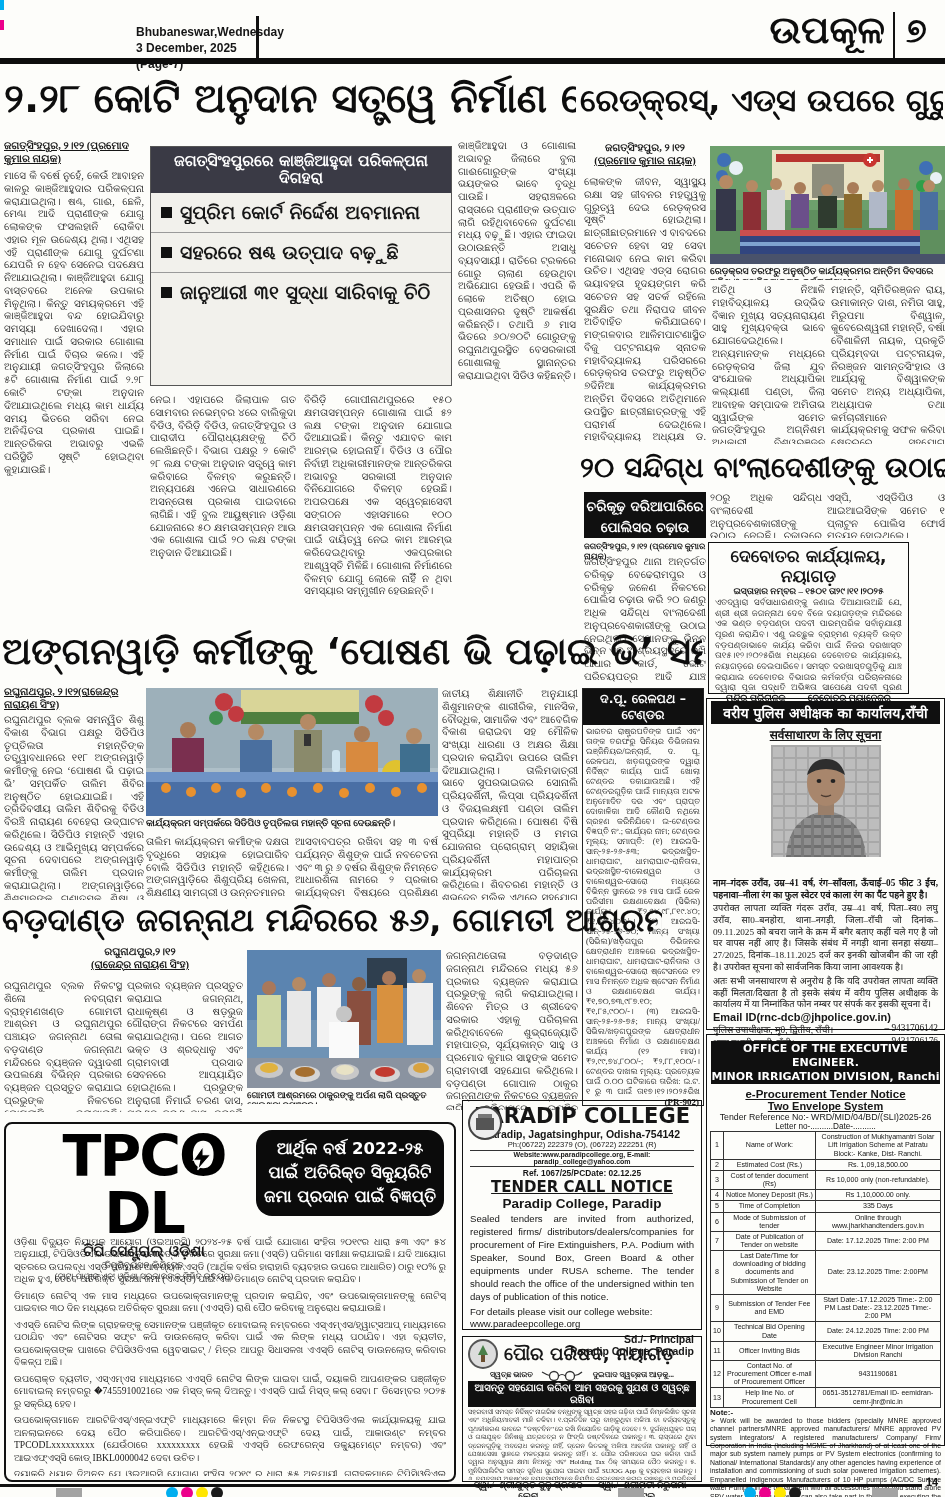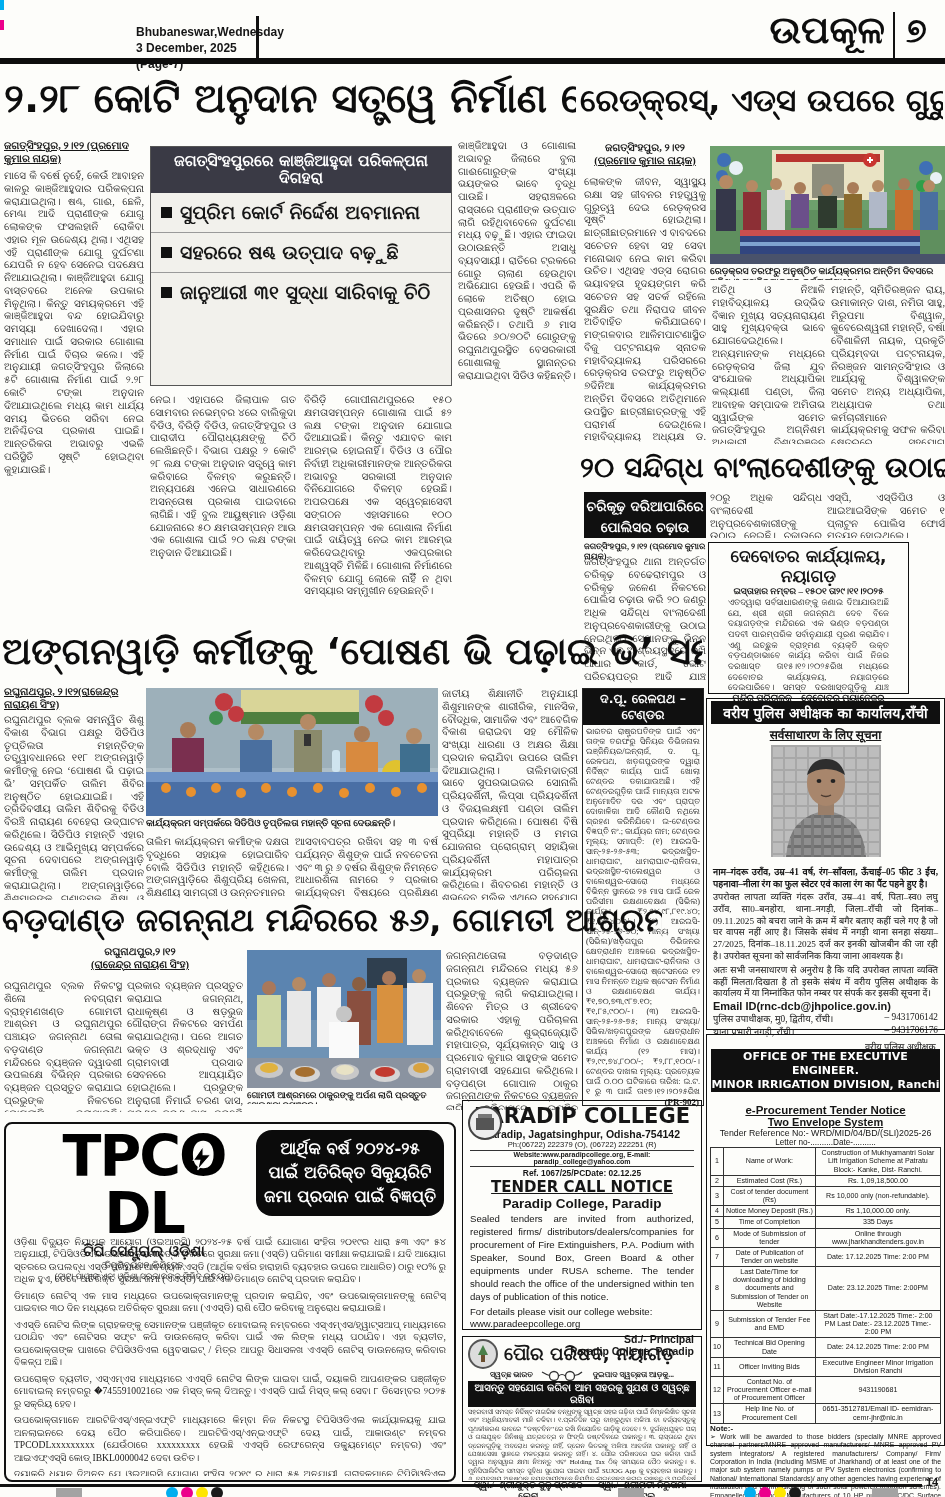--- a/index.html
+++ b/index.html
@@ -147,21 +147,21 @@
   <div class="abs headline" style="left:580px;top:448px;width:365px;height:40px;font-size:28px;line-height:40px;text-align:center">୨୦ ସନ୍ଦିଗ୍ଧ ବାଂଲାଦେଶୀଙ୍କୁ ଉଠାଇ ନେଲା ପୋଲିସ</div>
   <div class="abs black-bar" style="left:584px;top:492px;width:122px;height:46px;font-size:13.5px;line-height:1.55;padding-top:4px">
     <div>ଚରିକୂଢ଼ ଦରିଆପାରିରେ</div>
     <div>ପୋଲିସର ଚଢ଼ାଉ</div>
   </div>
   <div class="abs" style="left:584px;top:542px;width:122px;font-weight:bold;font-size:8.3px">ଜଗତ୍‌ସିଂହପୁର, ୨।୧୨ (ପ୍ରମୋଦ କୁମାର ନାୟକ)</div>
   <div class="abs body-txt" style="left:584px;top:556px;width:122px;height:128px">ଜଗତ୍‌ସିଂହପୁର ଥାନା ଅନ୍ତର୍ଗତ ଚରିକୂଢ଼ ବେଢେରାମପୁର ଓ ଚରିକୂଢ଼ ଜଳେଣ ନିକଟରେ ପୋଲିସ ଚଢ଼ାଉ କରି ୨୦ ଜଣରୁ ଅଧିକ ସନ୍ଦିଗ୍ଧ ବାଂଲାଦେଶୀ ଅନୁପ୍ରବେଶକାରୀଙ୍କୁ ଉଠାଇ ନେଇଥିଲା। ସେମାନଙ୍କୁ ଭିନ୍ନ ଭିନ୍ନ ଏକ ଆଶ୍ରୟସ୍ଥଳରେ ରଖି ଆଧାର କାର୍ଡ, ଭୋଟ ପରିଚୟପତ୍ର ଆଦି ଯାଞ୍ଚ କରିଥିଲା। ମଙ୍ଗଳବାର ପୋଲିସ ପୁଣି ଚରିକୂଢ଼ ଦରିଆପାରିରେ ଚଢ଼ାଉ କରି</div>
   <div class="abs body-txt" style="left:710px;top:492px;width:112px;height:46px">୨୦ରୁ ଅଧିକ ସନ୍ଦିଗ୍ଧ ବାଂଲାଦେଶୀ ଅନୁପ୍ରବେଶକାରୀଙ୍କୁ ଉଠାଇ ନେଇଛି। ଚଢ଼ାଉରେ ଜଗତ୍‌ସିଂହପୁର ଅତିରିକ୍ତ</div>
   <div class="abs body-txt" style="left:827px;top:492px;width:118px;height:46px">ଏସ୍‌ପି, ଏସ୍‌ଡିପିଓ ଓ ଆଇଆଇସିଙ୍କ ସମେତ ୧ ପ୍ଲାଟୁନ ପୋଲିସ ଫୋର୍ସ ମୁତୟନ ହୋଇଥିଲେ।</div>
 
-  <div class="abs boxed" style="left:708px;top:542px;width:201px;height:152px;padding:3px 19px">
+  <div class="abs boxed" style="left:708px;top:542px;width:201px;height:152px;padding:3px 6px">
     <div style="text-align:center;font-weight:bold;font-size:17px;font-family:'DejaVu Sans',sans-serif">ଦେବୋତର କାର୍ଯ୍ୟାଳୟ, ନୟାଗଡ଼</div>
     <div style="text-align:center;font-weight:bold;font-size:9px">ଇସ୍ତାହାର ନମ୍ବର – ୧୫୦୧ ତା୨୯।୧୧।୨୦୨୫</div>
     <div class="body-txt" style="font-size:8.6px;height:96px">ଏତଦ୍ୱାରା ସର୍ବସାଧାରଣଙ୍କୁ ଜଣାଇ ଦିଆଯାଉଅଛି ଯେ, ଶ୍ରୀ ଶ୍ରୀ ଜଗନ୍ନାଥ ଦେବ ବିଜେ ଦୟାଗଡ଼ଙ୍କ ମନ୍ଦିରରେ ଏକ ଭଣ୍ଡ ବଡ଼ପଣ୍ଡା ପଦବୀ ପାରମ୍ପରିକ ସର୍ବାନୁଯାୟୀ ପୂରଣ କରାଯିବ। ଏଣୁ ଇଚ୍ଛୁକ ବ୍ରାହ୍ମଣ ବ୍ୟକ୍ତି ଉକ୍ତ ବଡ଼ପଣ୍ଡାଭାବେ କାର୍ଯ୍ୟ କରିବା ପାଇଁ ନିଜର ଦରଖାସ୍ତ ତା୧୫।୧୨।୨୦୨୫ରିଖ ମଧ୍ୟରେ ଦେବୋତର କାର୍ଯ୍ୟାଳୟ, ନୟାଗଡ଼ରେ ଦେଇପାରିବେ। ସମସ୍ତ ଦରଖାସ୍ତଗୁଡ଼ିକୁ ଯାଞ୍ଚ କରାଯାଇ ଦେବୋତର ବିଭାଗର କର୍ମକର୍ତ୍ତା ପରିଚାଳନାରେ ଦ୍ୱାରା ପୂଜା ପଦ୍ଧତି ଅଭିଜ୍ଞତା ସାପେକ୍ଷେ ପଦବୀ ପୂରଣ କରାଯିବ। ଅଧିକ ବିବରଣୀ ମନ୍ଦିର କାର୍ଯ୍ୟାଳୟ, ନୟାଗଡ଼ ଓ ଦେବୋତର କାର୍ଯ୍ୟାଳୟ, ନୟାଗଡ଼ରୁ ବୁଝିପାରିବେ।</div>
     <div class="sig-row" style="font-size:9.5px">
       <div style="text-align:center">
         <div>ମନ୍ଦିର ପରିଚାଳକ</div>
         <div>ନୟାଗଡ଼</div>
       </div>
       <div style="text-align:center">
         <div>ଦେବୋତର ମ୍ୟାନେଜର</div>
@@ -297,21 +297,21 @@
         </defs>
         <path d="M15 112 Q18 70 55 66 Q92 70 95 112 Z" fill="url(#plaid)"></path>
         <rect x="47" y="52" width="16" height="18" fill="#9a7f6a"></rect>
         <ellipse cx="55" cy="38" rx="19" ry="23" fill="#a8866c"></ellipse>
         <path d="M36 30 Q40 14 55 14 Q70 14 74 30 Q66 24 55 24 Q44 24 36 30Z" fill="#2e2e2e"></path>
         <ellipse cx="48" cy="36" rx="2.4" ry="2" fill="#222"></ellipse>
           <ellipse cx="62" cy="36" rx="2.4" ry="2" fill="#222"></ellipse>
         <path d="M50 50 Q55 53 60 50" stroke="#4a3a30" stroke-width="1.4" fill="none"></path>
       </svg>
     </div>
-    <div style="font-weight:bold;font-size:9.3px;line-height:1.3;text-align:justify;margin-top:9px">नाम–गंदरू उराँव, उम्र–41 वर्ष, रंग–साँवला, ऊँचाई–05 फीट 3 ईंच, पहनावा–नीला रंग का फुल स्वेटर एवं काला रंग का पैंट पहने हुए है।</div>
+    <div style="font-weight:bold;font-size:9.3px;line-height:1.3;text-align:justify;margin-top:20px">नाम–गंदरू उराँव, उम्र–41 वर्ष, रंग–साँवला, ऊँचाई–05 फीट 3 ईंच, पहनावा–नीला रंग का फुल स्वेटर एवं काला रंग का पैंट पहने हुए है।</div>
     <div style="font-size:9.2px;line-height:1.28;text-align:justify;margin-top:2px">उपरोक्त लापता व्यक्ति गंदरू उराँव, उम्र–41 वर्ष, पिता–स्व0 लघु उराँव, सा0–बनहोरा, थाना–नगड़ी, जिला–राँची जो दिनांक–09.11.2025 को बचरा जाने के क्रम में बगैर बताए कहीं चले गए है जो घर वापस नहीं आए है। जिसके संबंध में नगड़ी थाना सनहा संख्या–27/2025, दिनांक–18.11.2025 दर्ज कर इनकी खोजबीन की जा रही है। उपरोक्त सूचना को सार्वजनिक किया जाना आवश्यक है।</div>
     <div style="font-size:9.2px;line-height:1.28;text-align:justify;margin-top:2px">अतः सभी जनसाधारण से अनुरोध है कि यदि उपरोक्त लापता व्यक्ति कहीं मिलता/दिखता है तो इसके संबंध में वरीय पुलिस अधीक्षक के कार्यालय में या निम्नांकित फोन नम्बर पर संपर्क कर इसकी सूचना दें।</div>
     <div style="font-weight:bold;font-size:11px;font-family:'Liberation Sans',sans-serif">Email ID(rnc-dcb@jhpolice.gov.in)</div>
     <div style="display:flex;justify-content:space-between;font-size:9.3px">
       <span>पुलिस उपाधीक्षक, मु0, द्वितीय, राँची।</span>
       <span>– 9431706142</span>
     </div>
     <div style="display:flex;justify-content:space-between;font-size:9.3px">
       <span>थाना प्रभारी नगड़ी, राँची।</span>
       <span>– 9431706176</span>
@@ -319,21 +319,21 @@
     <div style="display:flex;justify-content:space-between;align-items:flex-end;margin-top:2px">
       <span class="mini" style="font-weight:bold;font-size:10px">PR 367511 Police(25-26).D</span>
       <span style="text-align:center;font-size:9.3px">
         <span>वरीय पुलिस अधीक्षक,</span><br>
         <span>राँची</span>
       </span>
     </div>
   </div>
 
   <div class="abs boxed mini" style="left:706px;top:1034px;width:239px;height:412px;padding:2px 3px">
-    <div class="black-bar" style="font-size:11px;line-height:1.25;padding:1px 0;margin:12px 1px">
+    <div class="black-bar" style="font-size:11px;line-height:1.25;padding:1px 0;margin:4px 1px">
       <div>OFFICE OF THE EXECUTIVE ENGINEER.</div>
       <div>MINOR IRRIGATION DIVISION, Ranchi</div>
     </div>
     <div class="u" style="text-align:center;font-weight:bold;font-size:11.5px;margin-top:1px">e-Procurement Tender Notice</div>
     <div class="u" style="text-align:center;font-weight:bold;font-size:11px">Two Envelope System</div>
     <div style="text-align:center;font-size:8.8px">Tender Reference No:- WRD/MID/04/BD/(SLI)2025-26</div>
     <div style="text-align:center;font-size:8.2px">Letter no-..........Date-..........</div>
     <table class="tender">
       <tbody id="tender-tbody">
           <tr>
@@ -416,21 +416,21 @@
         <div class="tp-logo">
           <span>TPC</span><span class="tp-o"><span>O</span><svg viewBox="0 0 24 24">
                 <polygon points="13,1 4,14 10,14 8,23 20,9 13,9" fill="#000" stroke="#fff" stroke-width="1"></polygon>
               </svg></span><span>DL</span>
         </div>
         <div style="font-weight:bold;font-size:15px;font-family:'DejaVu Sans',sans-serif">ଟିପି ସେଣ୍ଟ୍ରାଲ୍ ଓଡ଼ିଶା</div>
         <div style="font-size:9px">ଡିସ୍ଟ୍ରିବ୍ୟୁସନ ଲିମିଟେଡ୍</div>
         <div style="font-size:8.6px">(ଟାଟା ପାୱାର ଏବଂ ଓଡ଼ିଶା ସରକାରଙ୍କ ମିଳିତ ଉଦ୍ୟମ)</div>
       </div>
       <div class="tp-black-box" style="position:absolute;right:2px;top:2px;width:188px">
-        <div>ଆର୍ଥିକ ବର୍ଷ ୨୦୨୪-୨୫</div>
+        <div>ଆର୍ଥିକ ବର୍ଷ 2022-୨୫</div>
         <div>ପାଇଁ ଅତିରିକ୍ତ ସିକ୍ୟୁରିଟି</div>
         <div>ଜମା ପ୍ରଦାନ ପାଇଁ ବିଜ୍ଞପ୍ତି</div>
       </div>
     </div>
     <div id="tpcodl-paras" class="body-txt" style="font-size:9.6px;line-height:1.3;height:240px;margin-top:4px">
         <p class="adp">ଓଡ଼ିଶା ବିଦ୍ୟୁତ ନିୟାମକ ଆୟୋଗ (ଓଇଆରସି) ୨୦୨୪-୨୫ ବର୍ଷ ପାଇଁ ଯୋଗାଣ ସଂହିତା ୨୦୧୯ର ଧାରା ୫୩ ଏବଂ ୫୪ ଅନୁଯାୟୀ, ଟିପିସିଓଡିଏଲ ଉପଭୋକ୍ତାମାନଙ୍କ ନିକଟରେ ସୁରକ୍ଷା ଜମା (ଏସ୍‌ଡି) ପରିମାଣ ସମୀକ୍ଷା କରାଯାଇଛି। ଯଦି ଆୟୋଗ ସ୍ତରରେ ଉପଲବ୍ଧ ଏସ୍‌ଡି ପରିମାଣ ଆବଶ୍ୟକ ଏସ୍‌ଡି (ଆର୍ଥିକ ବର୍ଷର ହାରାହାରି ବ୍ୟବହାର ଉପରେ ଆଧାରିତ) ଠାରୁ ୧୦% ରୁ ଅଧିକ ହୁଏ, ତେବେ ଅତିରିକ୍ତ ସୁରକ୍ଷା ଜମା (ଏଏସ୍‌ଡି) ପାଇଁ ଏକ ଡିମାଣ୍ଡ ନୋଟିସ୍ ପ୍ରଦାନ କରାଯିବ।</p>
         <p class="adp">ଡିମାଣ୍ଡ ନୋଟିସ୍ ଏକ ମାସ ମଧ୍ୟରେ ଉପଭୋକ୍ତାମାନଙ୍କୁ ପ୍ରଦାନ କରାଯିବ, ଏବଂ ଉପଭୋକ୍ତାମାନଙ୍କୁ ନୋଟିସ୍ ପାଇବାର ୩୦ ଦିନ ମଧ୍ୟରେ ଅତିରିକ୍ତ ସୁରକ୍ଷା ଜମା (ଏଏସ୍‌ଡି) ରାଶି ପୈଠ କରିବାକୁ ଅନୁରୋଧ କରାଯାଉଛି।</p>
         <p class="adp">ଏଏସ୍‌ଡି ନୋଟିସ ଲିଙ୍କ ଗ୍ରାହକଙ୍କୁ ସେମାନଙ୍କ ପଞ୍ଜୀକୃତ ମୋବାଇଲ୍ ନମ୍ବରରେ ଏସ୍‌ଏମ୍‌ଏସ/ହ୍ୱାଟ୍ସଆପ୍ ମାଧ୍ୟମରେ ପଠାଯିବ ଏବଂ ନୋଟିସର ସଫ୍ଟ କପି ଡାଉନଲୋଡ୍ କରିବା ପାଇଁ ଏକ ଲିଙ୍କ ମଧ୍ୟ ପଠାଯିବ। ଏହା ବ୍ୟତୀତ, ଉପଭୋକ୍ତାଙ୍କ ପାଖରେ ଟିପିସିଓଡିଏଲ ୱେବସାଇଟ୍ / ମିତ୍ର ଆପରୁ ସିଧାସଳଖ ଏଏସ୍‌ଡି ନୋଟିସ୍ ଡାଉନଲୋଡ୍ କରିବାର ବିକଳ୍ପ ଅଛି।</p>
         <p class="adp">ଉପରୋକ୍ତ ବ୍ୟତୀତ, ଏସ୍‌ଏମ୍‌ଏସ ମାଧ୍ୟମରେ ଏଏସ୍‌ଡି ନୋଟିସ ଲିଙ୍କ ପାଇବା ପାଇଁ, ଦୟାକରି ଆପଣଙ୍କର ପଞ୍ଜୀକୃତ ମୋବାଇଲ୍ ନମ୍ବରରୁ �7455910021ରେ ଏକ ମିସ୍‌ଡ୍ କଲ୍ ଦିଅନ୍ତୁ। ଏଏସ୍‌ଡି ପାଇଁ ମିସ୍‌ଡ୍ କଲ୍ ସେବା ୮ ଡିସେମ୍ବର ୨୦୨୫ ରୁ ସକ୍ରିୟ ହେବ।</p>
         <p class="adp">ଉପଭୋକ୍ତାମାନେ ଆରଟିଜିଏସ୍/ଏନ୍‌ଇଏଫ୍‌ଟି ମାଧ୍ୟମରେ କିମ୍ବା ନିଜ ନିକଟସ୍ଥ ଟିପିସିଓଡିଏଲ କାର୍ଯ୍ୟାଳୟକୁ ଯାଇ ଅନଲାଇନରେ ଦେୟ ପୈଠ କରିପାରିବେ। ଆରଟିଜିଏସ୍/ଏନ୍‌ଇଏଫ୍‌ଟି ଦେୟ ପାଇଁ, ଆକାଉଣ୍ଟ ନମ୍ବର TPCODLxxxxxxxxx (ଯେଉଁଠାରେ xxxxxxxxx ହେଉଛି ଏଏସ୍‌ଡି ରେଫରେନ୍ସ ଡକ୍ୟୁମେଣ୍ଟ ନମ୍ବର) ଏବଂ ଆଇଏଫ୍‌ଏସ୍‌ସି କୋଡ୍ IBKL0000042 ଦେବା ଉଚିତ।</p>

